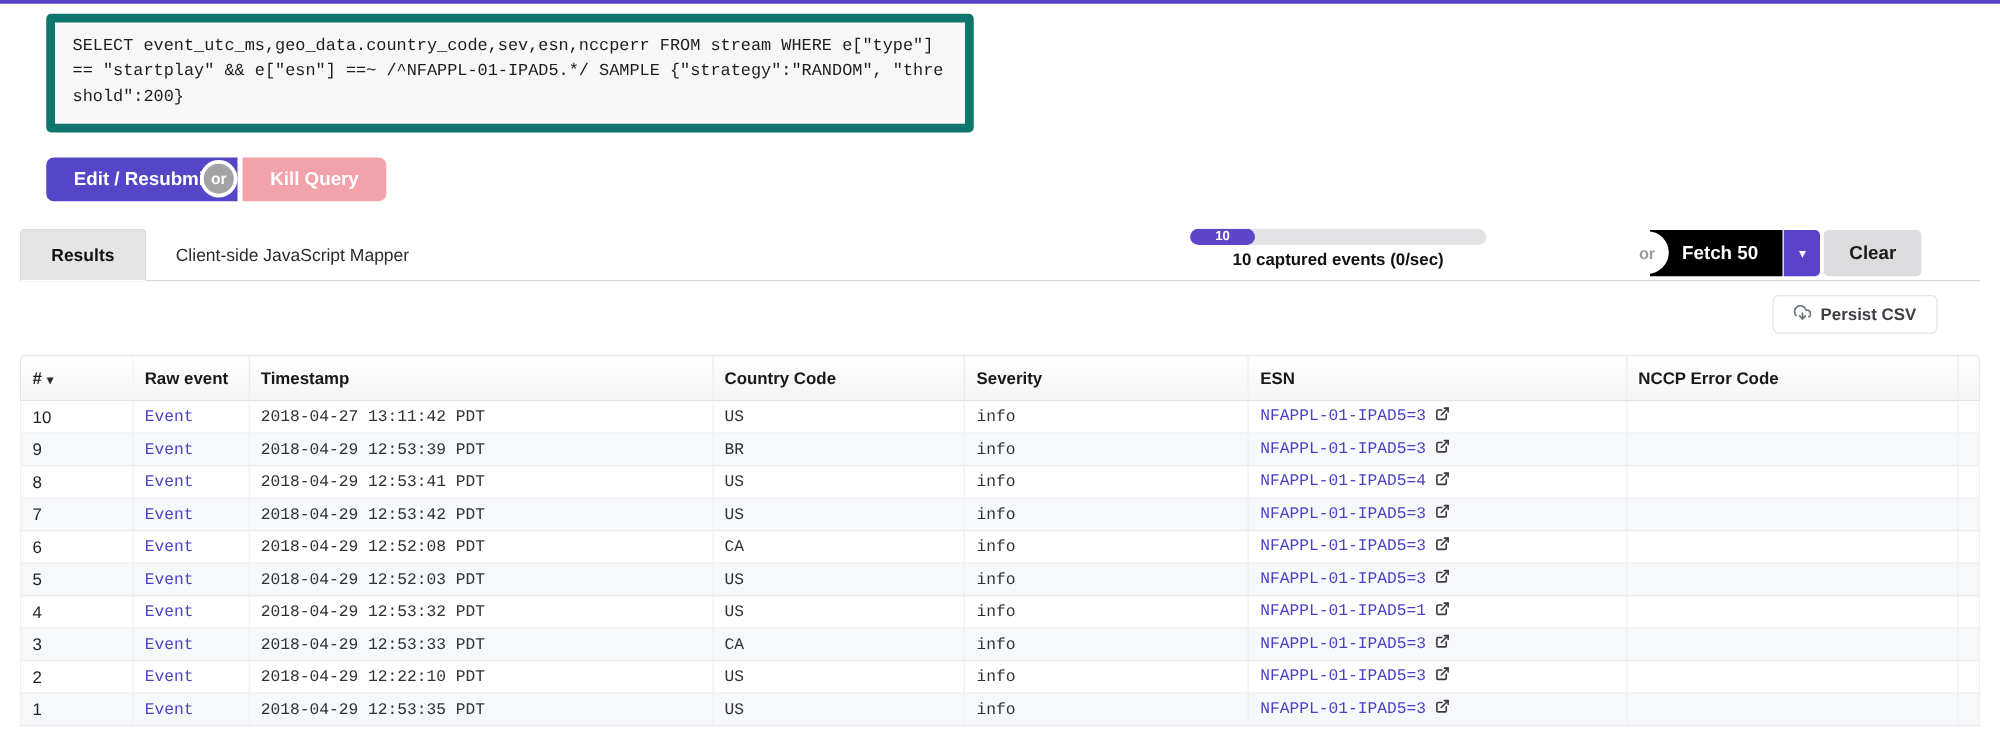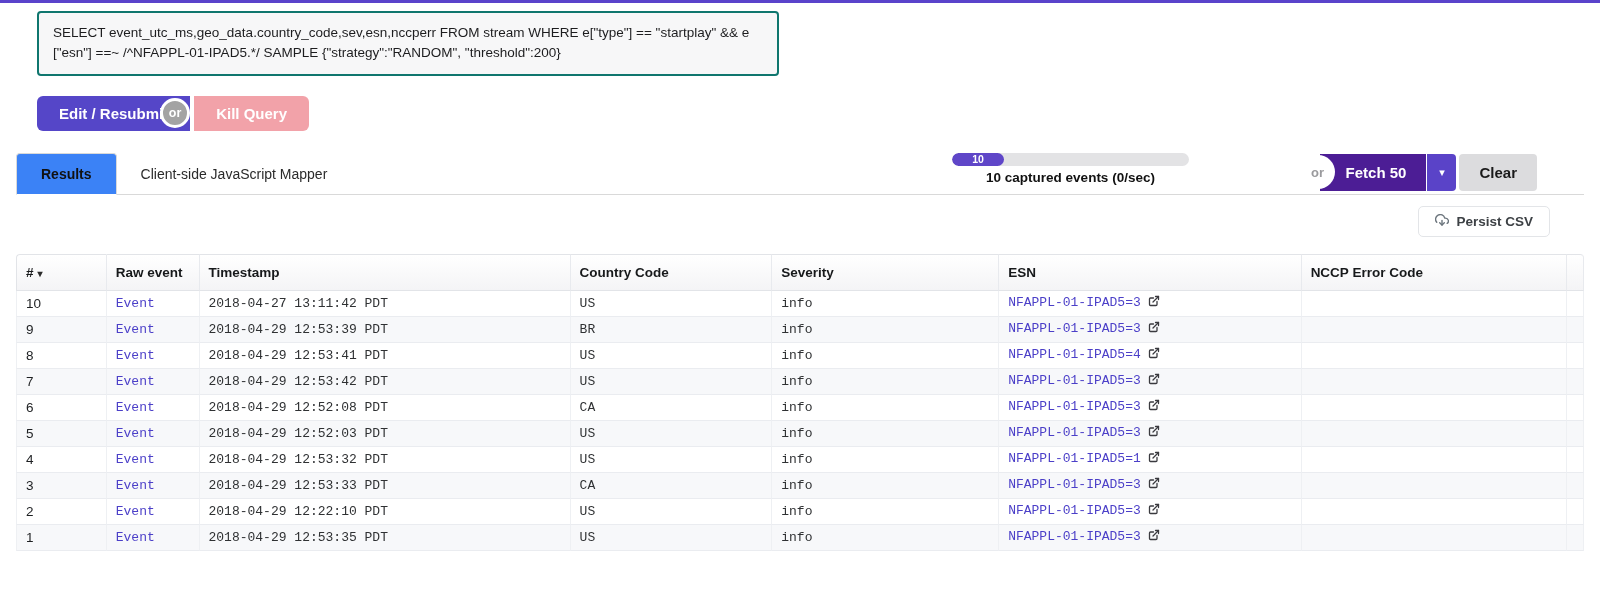--- a/index.html
+++ b/index.html
@@ -6,61 +6,61 @@
   html, body { width: 1600px; height: 594px; overflow: hidden; background: #fff;
     font-family: "Liberation Sans", sans-serif; color: #212529; }
   .topbar { height: 3px; background: #5a43cb; width: 100%; }
   .page { padding: 0 16px; position: relative; }
 
   
   .form { padding-left: 21px; margin-top: 8px; }
   .form-row { display: flex; align-items: flex-start; }
   .form-label { width: 191px; flex: 0 0 191px; font-weight: bold; font-size: 13.5px; padding-top: 4px; }
   .form-row.query .form-label { padding-top: 18px; }
-  .query-box { width: 742px; background: #f7f7f8; border: 2px solid #0f766e; border-radius: 4px;
-    padding: 10px 14px; font-family: Liberation Sans, sans-serif; font-size: 13.5px;
+  .query-box { width: 742px; background: #f7f7f8; border: 7px solid #0f766e; border-radius: 4px;
+    padding: 10px 14px; font-family: Liberation Mono, monospace; font-size: 13.5px;
     line-height: 1.5; color: #1d1d1f; white-space: pre-wrap; word-break: break-all; }
   .form-row.persist { margin-top: 16px; }
   .persist-value { font-size: 14px; color: #1d1d1f; }
 
   
   .btn-group-left { position: relative; display: inline-flex; margin: 20px 0 0 21px; }
   .btn { border: none; cursor: pointer; font-family: "Liberation Sans", sans-serif; }
   .btn-edit { background: #5546c8; color: #fff; font-weight: bold; font-size: 15px;
     padding: 9px 22px; border-radius: 6px 0 0 6px; }
   .btn-kill { background: #f2a2a9; color: #fff; font-weight: bold; font-size: 15px;
     padding: 9px 22px; border-radius: 0 6px 6px 0; margin-left: 4px; }
   .or-circle-left { position: absolute; left: 138px; top: 50%; transform: translate(-50%,-50%);
     width: 30px; height: 30px; background: #a3a3a3; border: 3px solid #fff; border-radius: 50%;
     color: #fff; font-size: 12.5px; font-weight: bold; display: flex; align-items: center;
     justify-content: center; z-index: 2; }
 
   
   .tabbar { position: relative; margin-top: 21px; height: 43px; border-bottom: 1px solid #d9d9d9; }
   .tabs { display: flex; height: 100%; align-items: flex-end; }
   .tab { padding: 12px 24px; font-size: 14px; color: #2b2b2b; cursor: pointer; }
-  .tab.active { font-weight: bold; background: #3b82f6; border: 1px solid #d9d9d9; border-bottom: 1px solid #fff;
+  .tab.active { font-weight: bold; background: #e5e5e5; border: 1px solid #d9d9d9; border-bottom: 1px solid #fff;
     border-radius: 4px 4px 0 0; margin-bottom: -1px; color: #111; }
 
   
   .capture-widget { position: absolute; right: 395px; top: 1px; width: 237px; }
   .progress-track { height: 13px; background: #e3e3e5; border-radius: 7px; overflow: hidden; }
   .progress-fill { height: 100%; background: #5f46c8; border-radius: 7px; color: #fff;
     font-size: 10.5px; font-weight: bold; text-align: center; line-height: 13px; }
   .capture-caption { margin-top: 4px; text-align: center; font-size: 13.5px; font-weight: bold; color: #111; }
 
   
   .stream-controls { position: absolute; right: 47px; top: 2px; display: flex; align-items: stretch; height: 37px; }
   .btn-pause { background: #e9e9ea; color: #a7a7aa; font-size: 15px; font-weight: bold;
     padding: 0 20px; border-radius: 4px 0 0 4px; }
   .fetch-wrap { position: relative; display: flex; margin-left: 3px; }
   .or-circle-right { position: absolute; left: -19px; top: 50%; transform: translateY(-50%);
     width: 34px; height: 34px; background: #fff; border-radius: 50%; color: #9a9a9d;
     font-size: 13px; font-weight: bold; display: flex; align-items: center; justify-content: center; z-index: 2; }
-  .btn-fetch { background: #4c1d95; color: #fff; font-weight: bold; font-size: 15px; padding: 0 20px 0 26px; }
+  .btn-fetch { background: #000000; color: #fff; font-weight: bold; font-size: 15px; padding: 0 20px 0 26px; }
   .btn-caret { background: #5a43c8; color: #fff; width: 29px; margin-left: 1px;
     border-radius: 0 4px 4px 0; font-size: 11px; }
   .btn-clear { background: #dcdcde; color: #1a1a1a; font-weight: bold; font-size: 15px;
     padding: 0 20px; border-radius: 4px; margin-left: 3px; }
 
   
   .csv-row { display: flex; justify-content: flex-end; margin: 11px 34px 0 0; }
   .btn-csv { background: #fff; border: 1px solid #e3e5e8; border-radius: 5px; color: #3d4145;
     font-weight: bold; font-size: 13.5px; padding: 7px 16px; display: flex; align-items: center; gap: 7px; }
   .btn-csv svg { display: block; }

